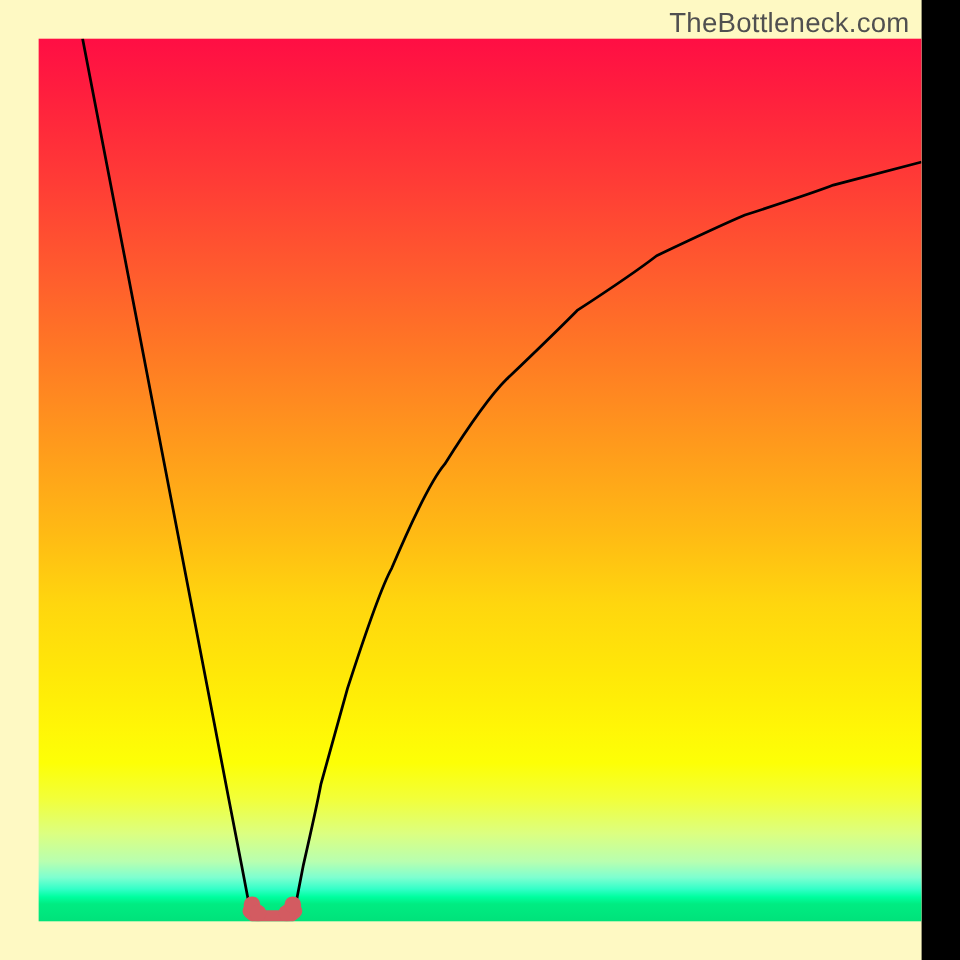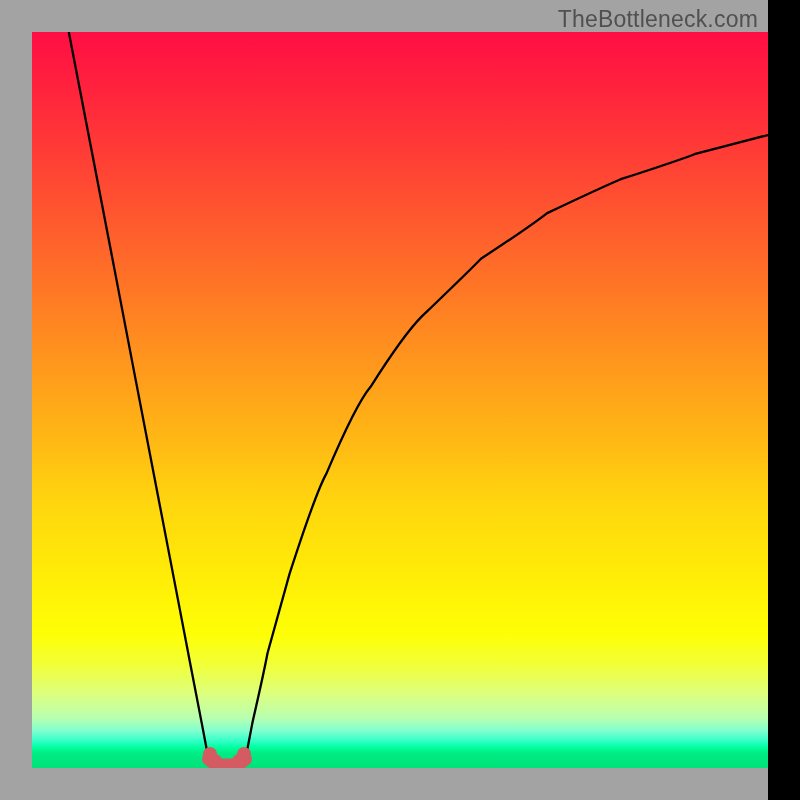--- a/index.html
+++ b/index.html
@@ -1,16 +1,16 @@
 <!DOCTYPE html>
 <html><head>
 <meta charset="utf-8">
 <style>
   html,body{margin:0;padding:0;width:800px;height:800px;background:#000;overflow:hidden}
-  .frame{position:absolute;left:0;top:0;width:768px;height:800px;background:#a3a3a3}
+  .frame{position:absolute;left:0;top:0;width:768px;height:800px;background:#fef9c3}
   .plot{position:absolute;left:32px;top:32px;width:736px;height:736px;overflow:hidden}
   .gradient{position:absolute;left:0;top:0;width:100%;height:100%;
     background:linear-gradient(to bottom,
       #ff0e44 0%,
       #ff1e3e 6%,
       #ff3b36 16%,
       #ff5a2e 26%,
       #ff7a24 36%,
       #ff9a1c 46%,
       #ffba14 56%,

